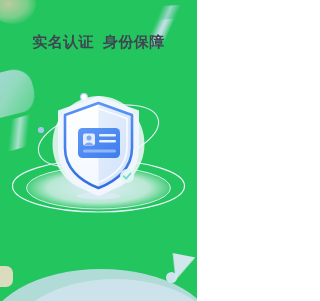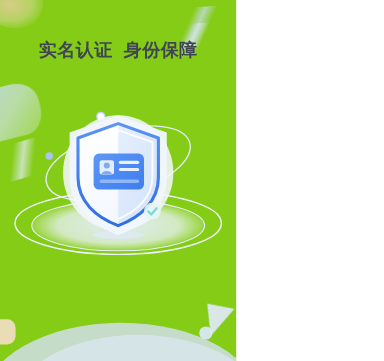--- a/index.html
+++ b/index.html
@@ -11,21 +11,21 @@
     width: 197px;
     height: 301px;
     overflow: hidden;
     font-family: "Liberation Sans", "DejaVu Sans", sans-serif;
   }
 
   #screen {
     position: relative;
     width: 197px;
     height: 301px;
-    background: #84cc16;
+    background: #22c55e;
     overflow: hidden;
   }
 
   
   .deco { position: absolute; pointer-events: none; }
 
   #blob-top-left {
     left: -10px; top: -16px;
     width: 46px; height: 40px;
     background: radial-gradient(ellipse at 40% 50%, rgba(248,205,183,0.72) 0%, rgba(250,222,207,0.40) 48%, rgba(255,255,255,0) 78%);

